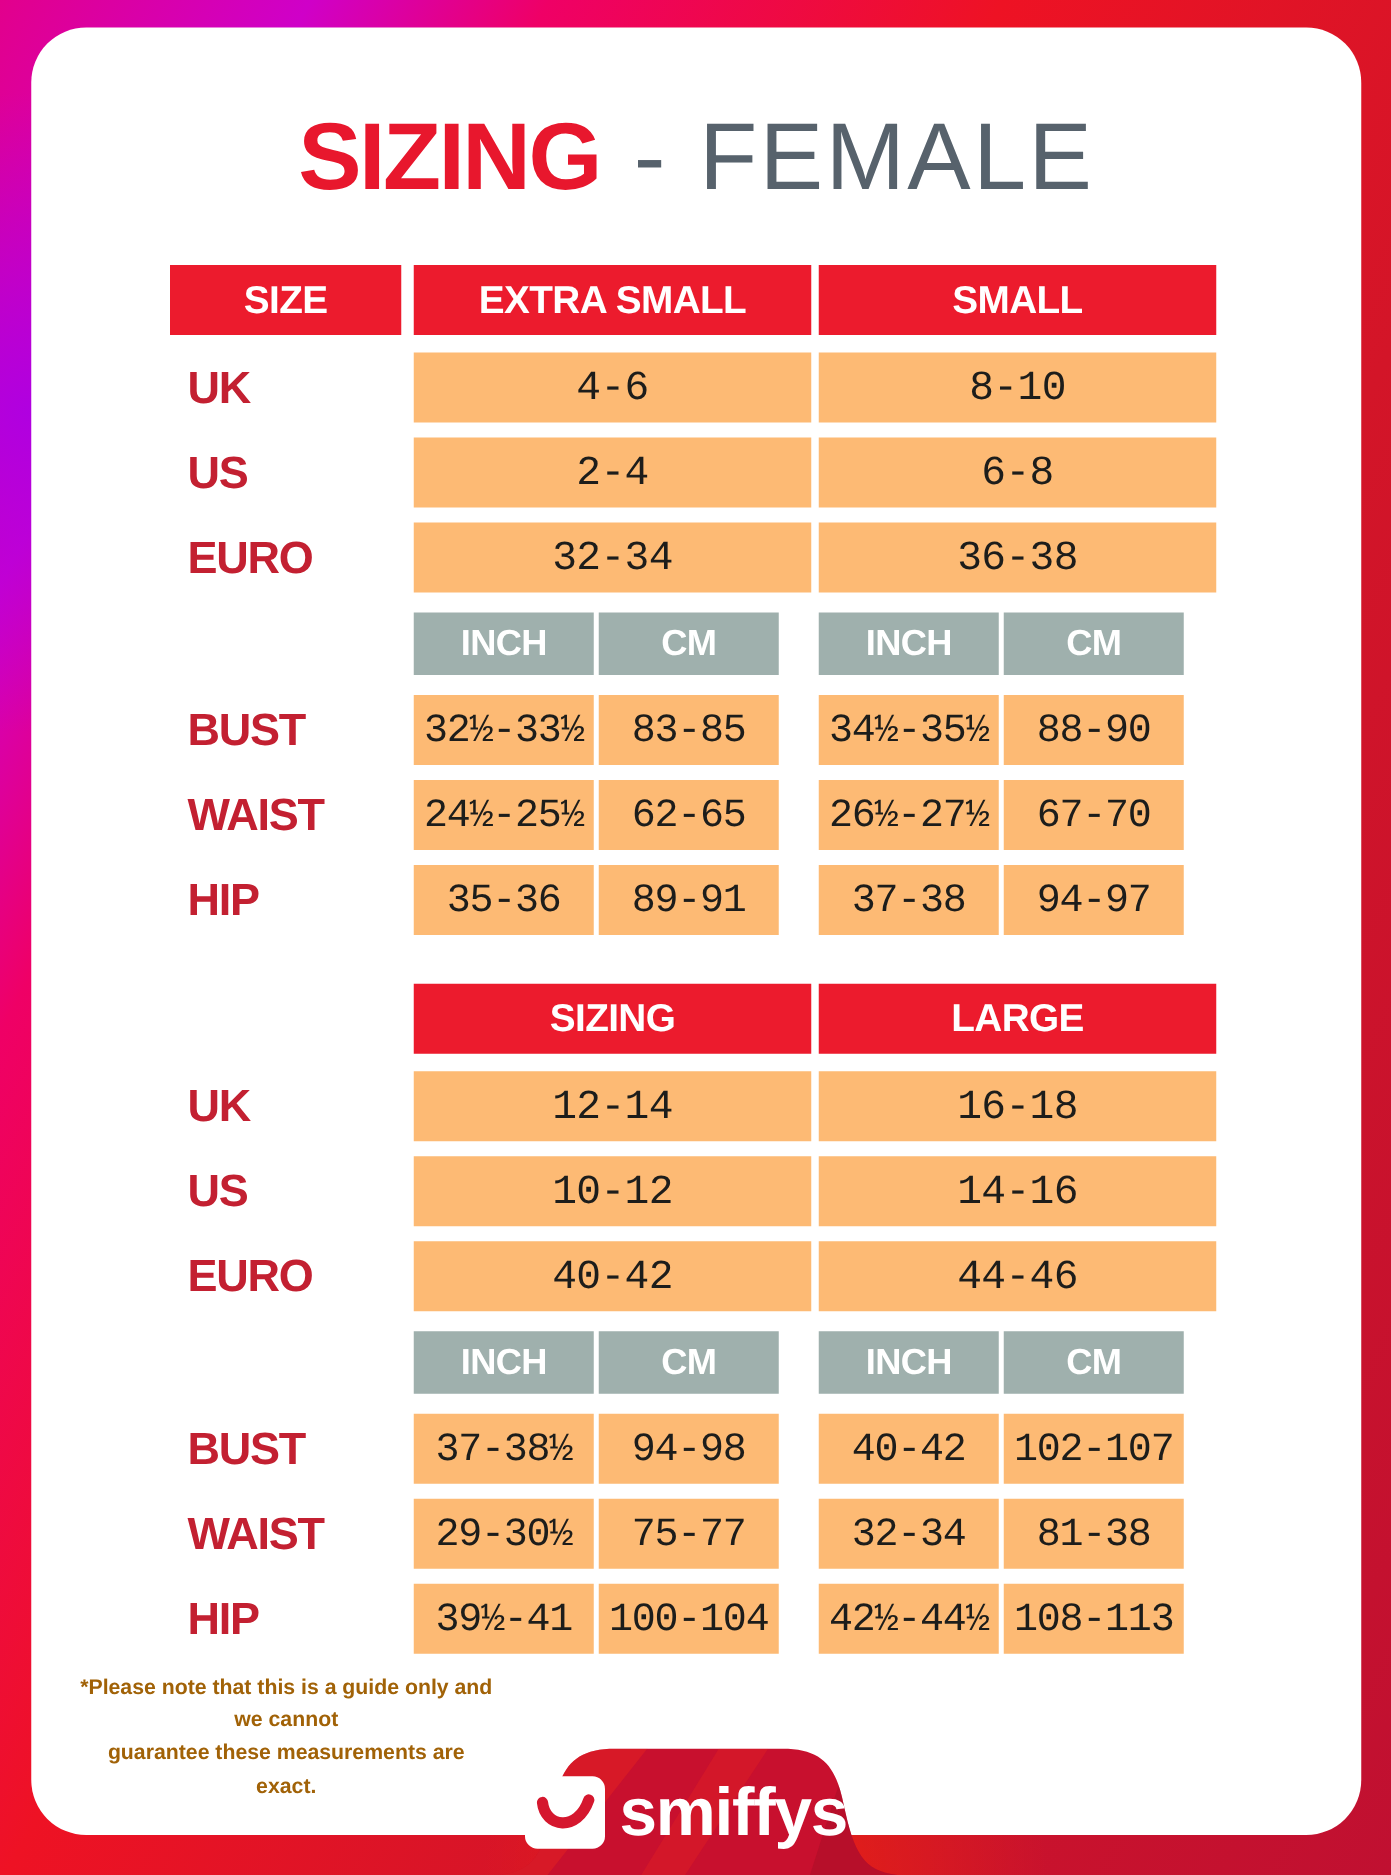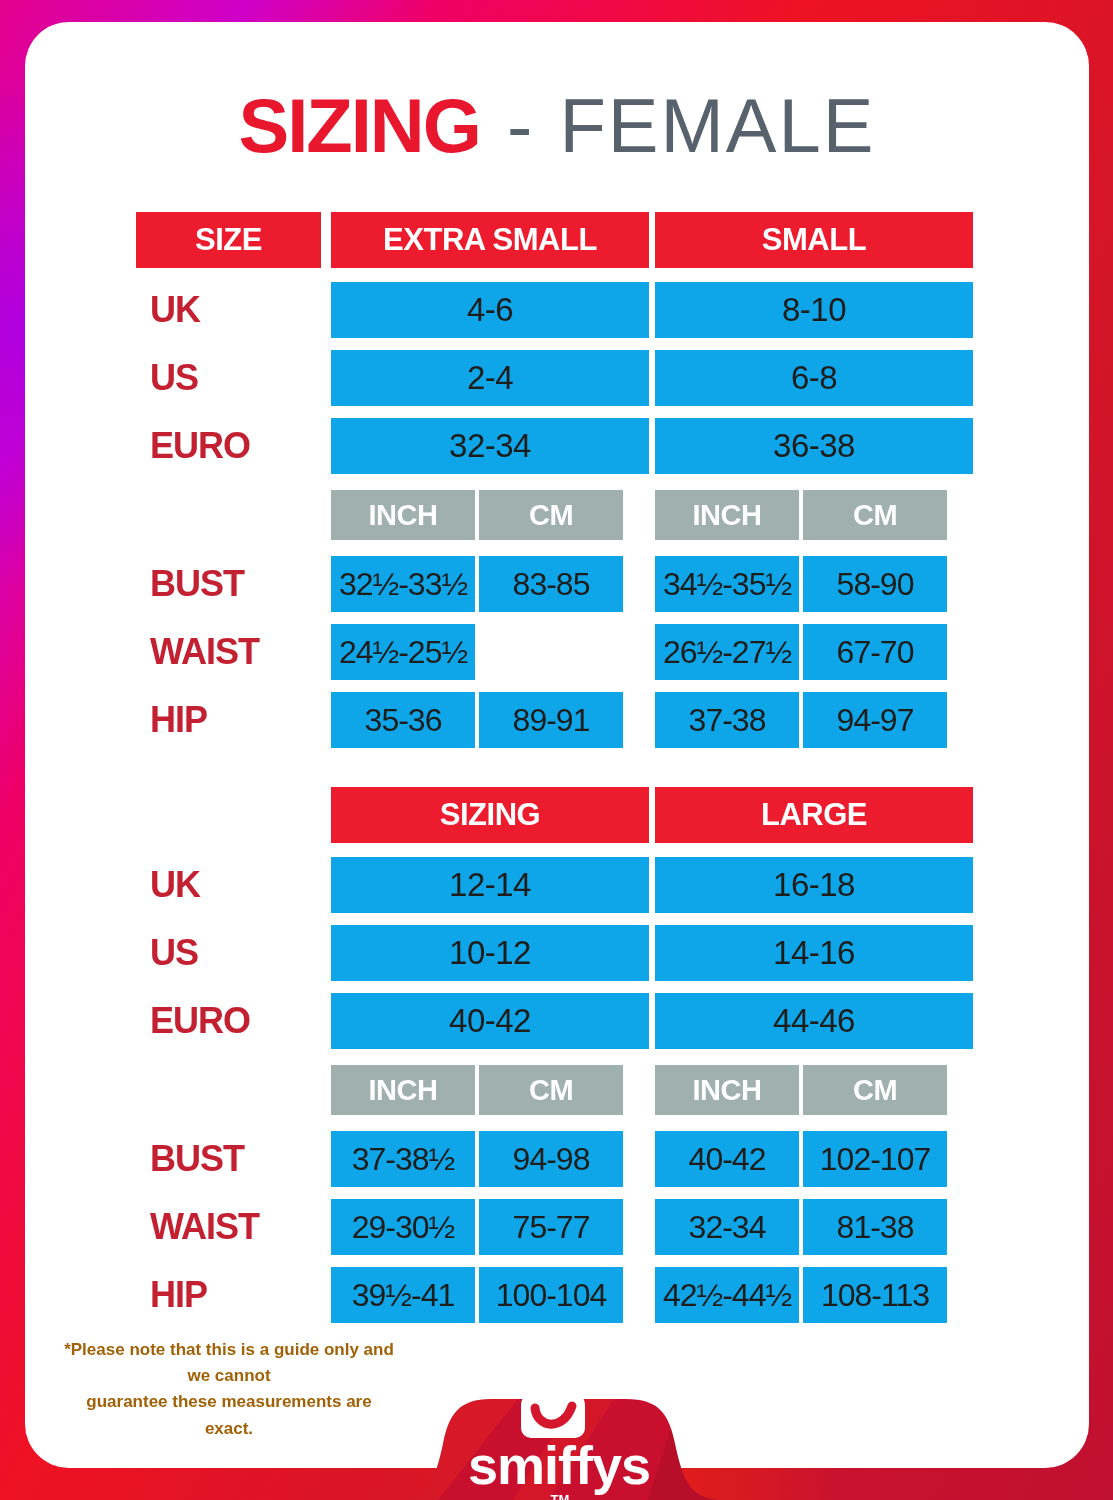--- a/index.html
+++ b/index.html
@@ -30,39 +30,39 @@
   .row{display:flex;height:56px;margin-bottom:12px;}
   .row.hdr{margin-bottom:14px;}
   .row.last-size{margin-bottom:16px;}
   .row.units{height:50px;margin-bottom:16px;}
   .lblcell{width:185px;margin-right:10px;display:flex;align-items:center;padding-left:14px;box-sizing:border-box;}
   .lblcell span{font-weight:700;font-size:36px;color:#c32031;letter-spacing:-1px;}
   .wide{width:318px;display:flex;align-items:center;justify-content:center;}
   .wide + .wide{margin-left:6px;}
   .redbox{background:#ec1b2d;}
   .redbox span{color:#ffffff;font-weight:700;font-size:31px;letter-spacing:-0.5px;}
-  .graycell{background:#0ea5e9;}
+  .graycell{background:#fdba74;font-family:Liberation Mono, monospace;}
   .graycell span{color:#1d1d1b;font-size:33px;letter-spacing:-0.5px;}
   .pair{width:318px;display:flex;}
   .pair + .pair{margin-left:6px;}
   .half{width:144px;display:flex;align-items:center;justify-content:center;}
   .half + .half{margin-left:4px;}
   .sage{background:#9fb0ad;}
   .sage span{color:#ffffff;font-weight:700;font-size:29px;letter-spacing:-0.5px;}
   .half.graycell span{font-size:32px;letter-spacing:-1px;}
   
   .disclaimer{
     position:absolute;left:38px;bottom:26px;width:332px;text-align:center;
     font-size:17px;font-weight:700;color:#a16207;line-height:1.55;
   }
   .logo{position:absolute;left:398px;bottom:0;width:322px;height:114px;z-index:5;}
   .logo svg.shape{position:absolute;left:0;top:0;width:100%;height:100%;}
   .logo .content{
     position:absolute;left:0;top:14px;width:100%;height:100px;
-    display:flex;align-items:center;justify-content:center;flex-direction:column;
+    display:flex;align-items:center;justify-content:center;
   }
   .smilebox{width:64px;height:58px;background:#ffffff;border-radius:10px;
     display:flex;align-items:center;justify-content:center;margin-right:12px;}
   .logotext{color:#ffffff;font-weight:700;font-size:54px;letter-spacing:-1px;line-height:1;}
   .logotm{color:#ffffff;font-weight:700;font-size:13px;vertical-align:28px;margin-left:2px;}
 </style>
 </head>
 <body>
 
 <div class="panel">
@@ -150,31 +150,34 @@
           </div>
         <div class="half graycell">
             <span>83-85</span>
           </div>
       </div>
       <div class="pair">
         <div class="half graycell">
             <span>34½-35½</span>
           </div>
         <div class="half graycell">
-            <span>58-90</span>
+            <span>88-90</span>
           </div>
       </div>
     </div>
     <div class="row">
       <div class="lblcell">
           <span>WAIST</span>
         </div>
       <div class="pair">
         <div class="half graycell">
             <span>24½-25½</span>
+          </div>
+        <div class="half graycell">
+            <span>62-65</span>
           </div>
       </div>
       <div class="pair">
         <div class="half graycell">
             <span>26½-27½</span>
           </div>
         <div class="half graycell">
             <span>67-70</span>
           </div>
       </div>

